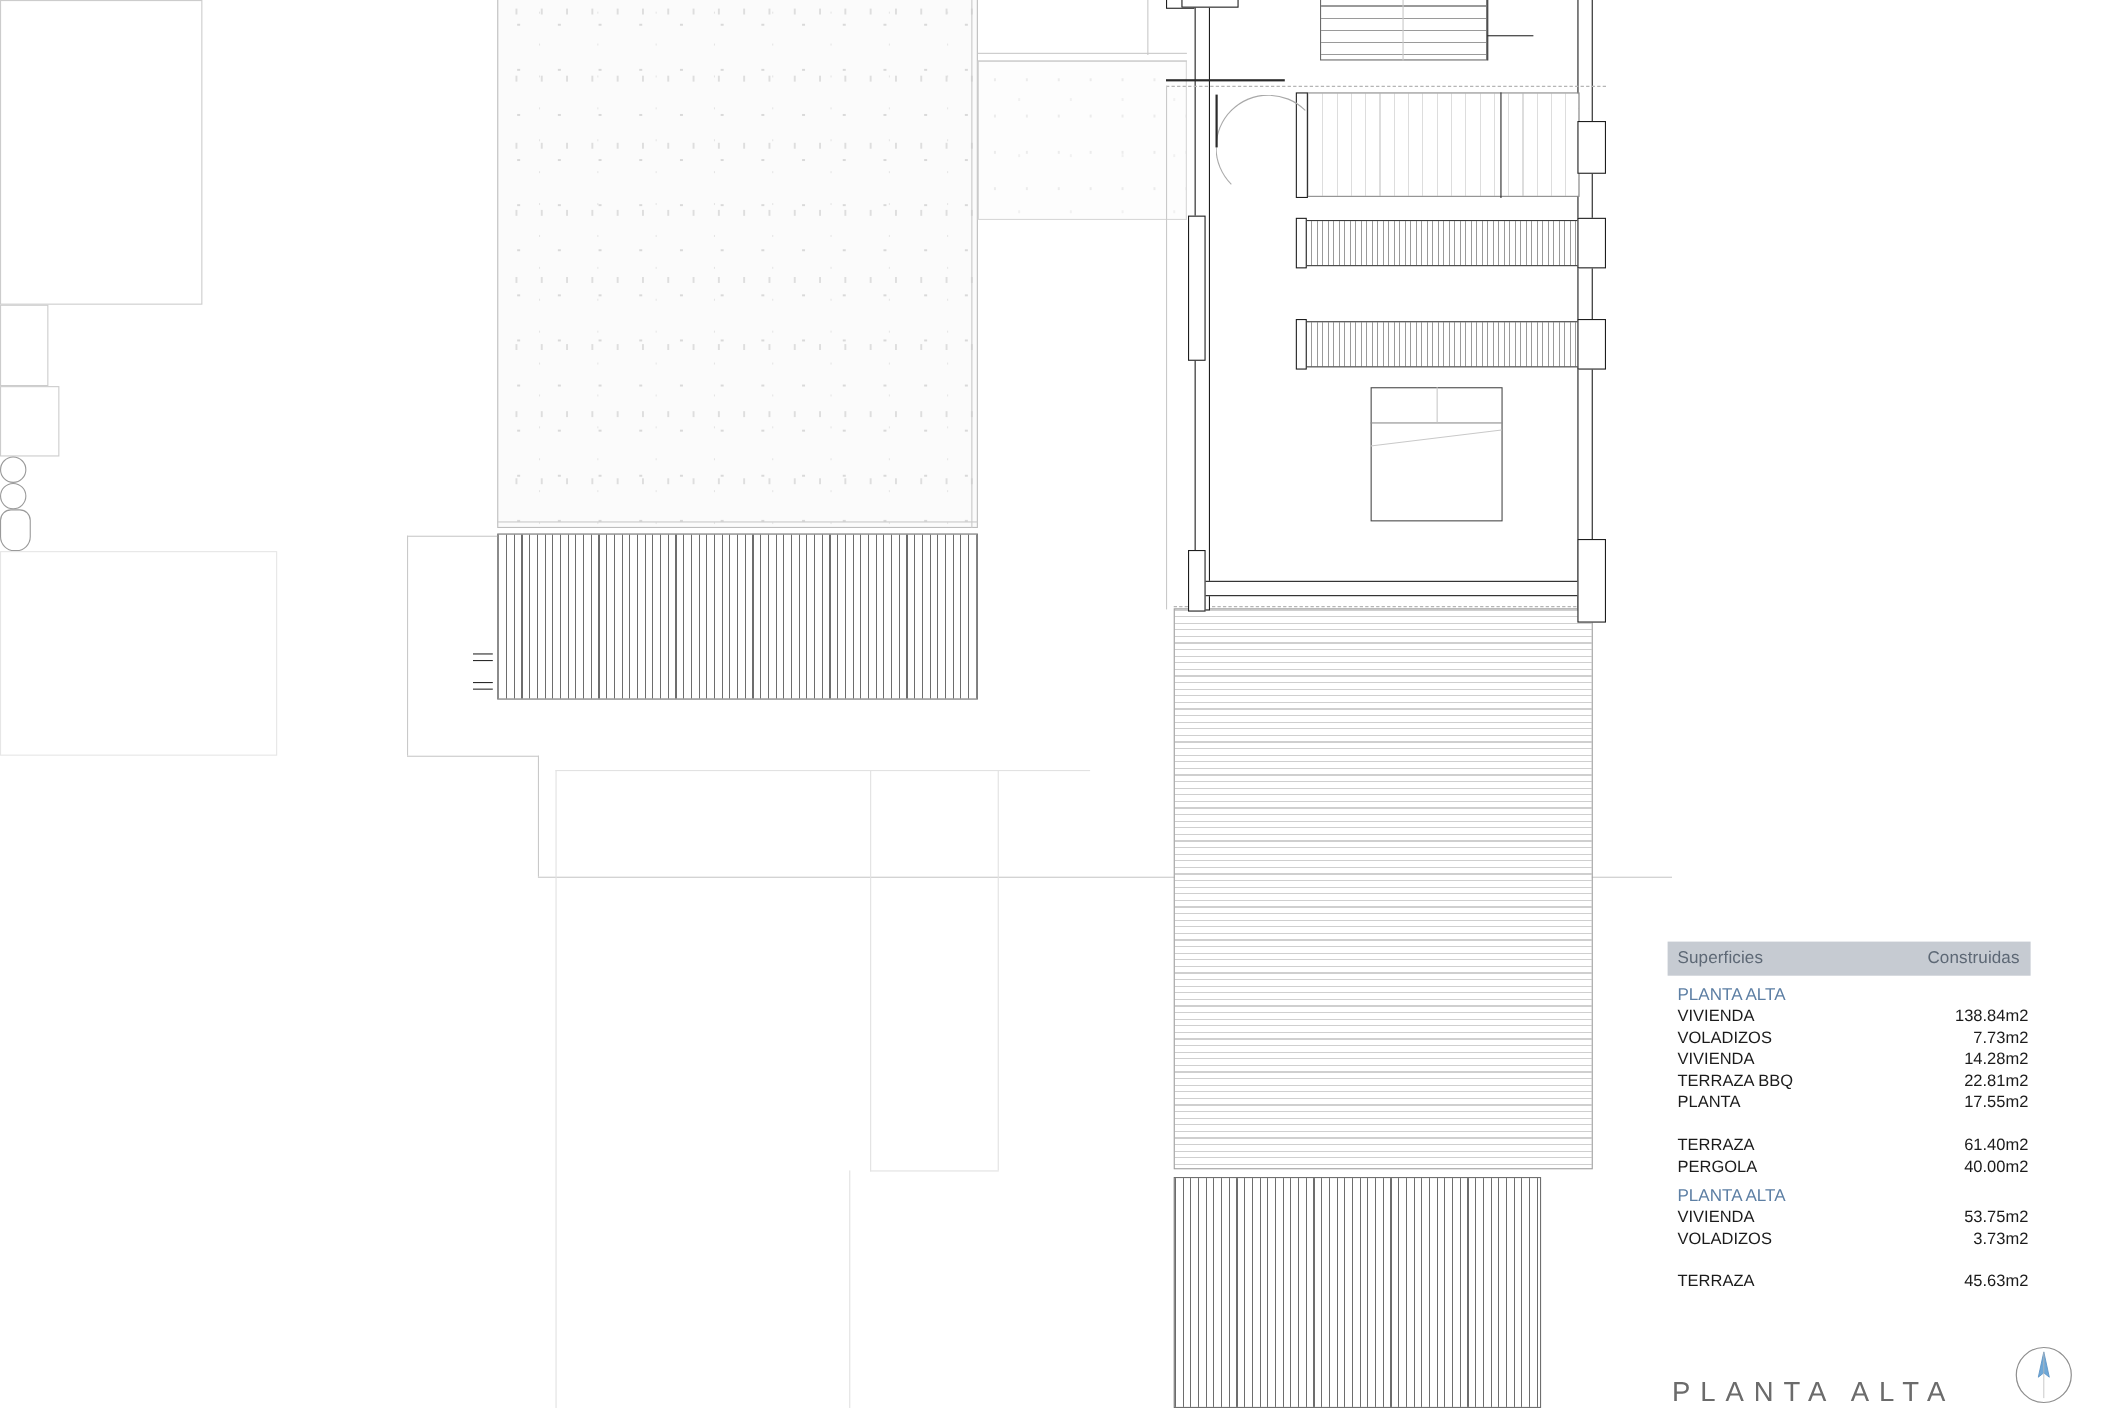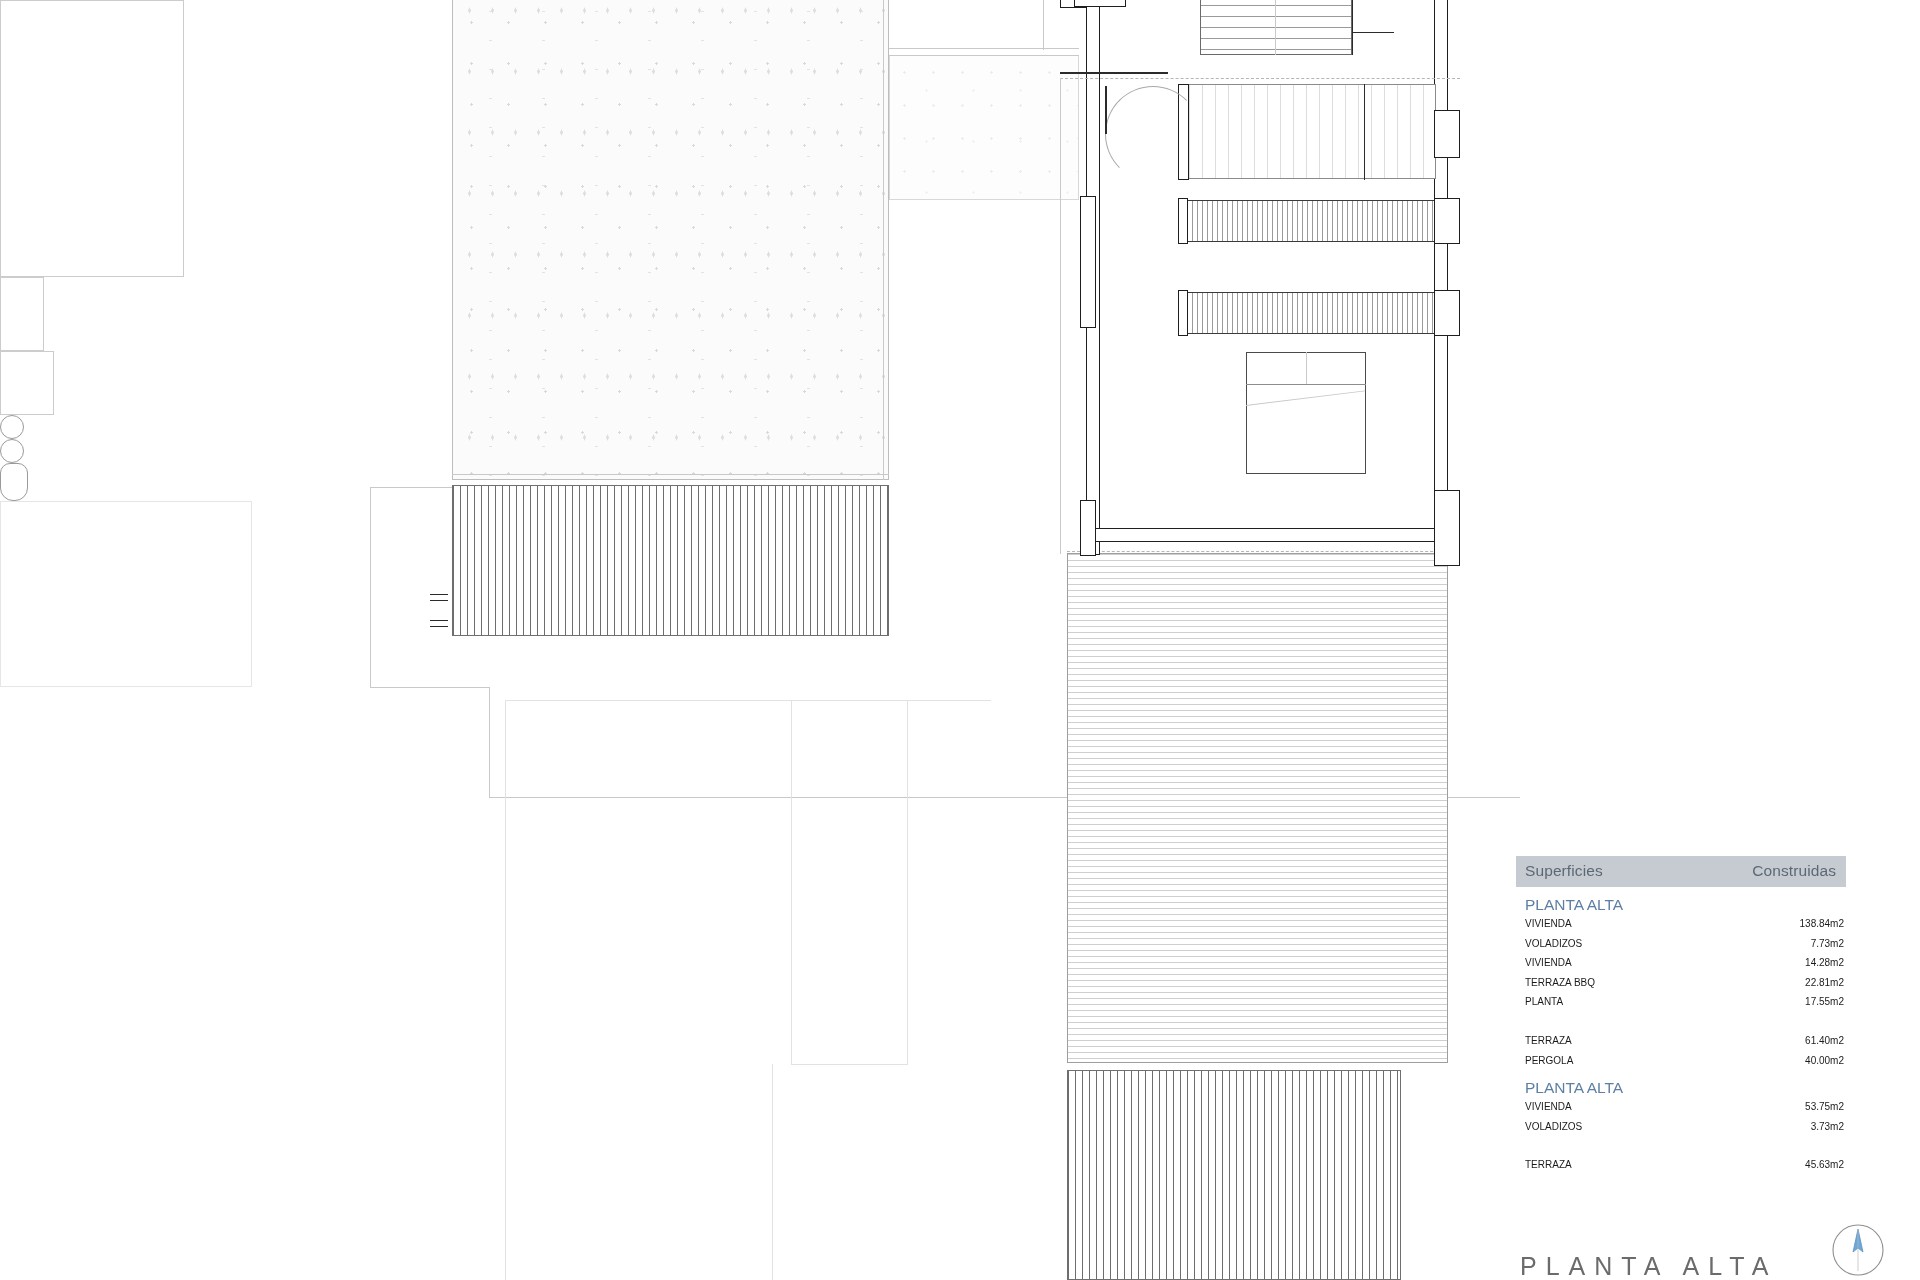--- a/index.html
+++ b/index.html
@@ -151,21 +151,21 @@
     margin-top: 9px;
     margin-left: 9px;
     font-size: 15.5px;
   }
   #legend .row {
     display: flex;
     justify-content: space-between;
     margin-left: 9px;
     padding-right: 2px;
     line-height: 19.6px;
-    font-size: 10px;
+    font-size: 15px;
     color: #1b1b1b;
   }
   #legend .row.gap { margin-top: 19px; }
   #legend .row .val { font-variant-numeric: tabular-nums; }
 
   
   #plan-title {
     position: absolute;
     left: 1520px;
     top: 1252px;

